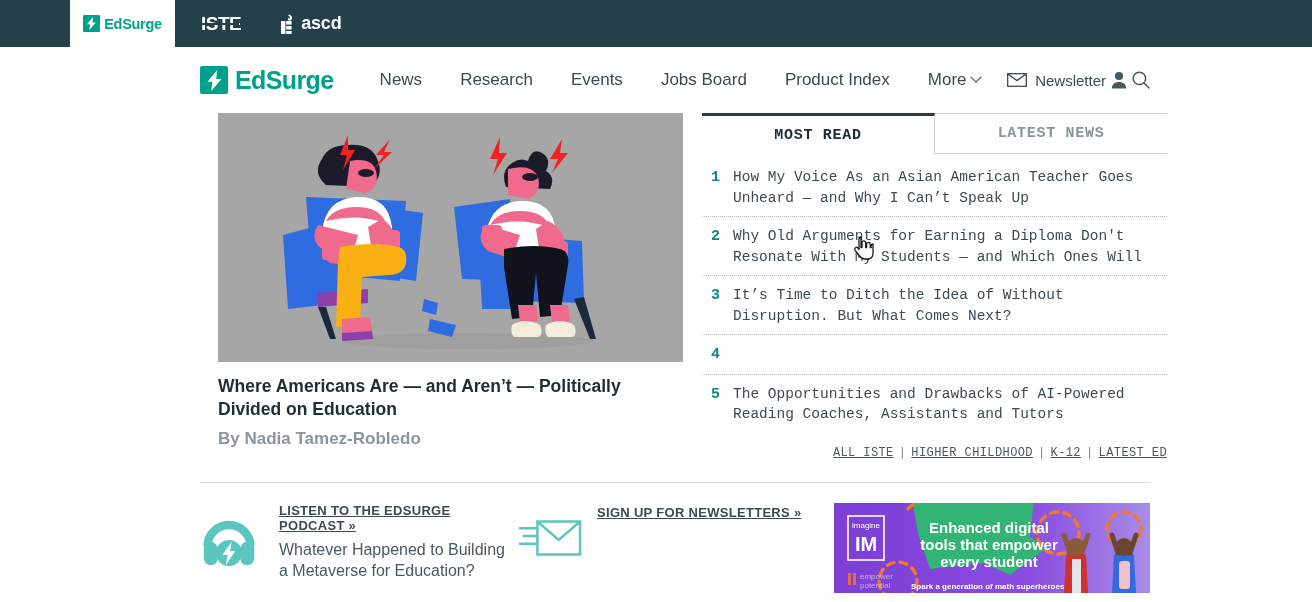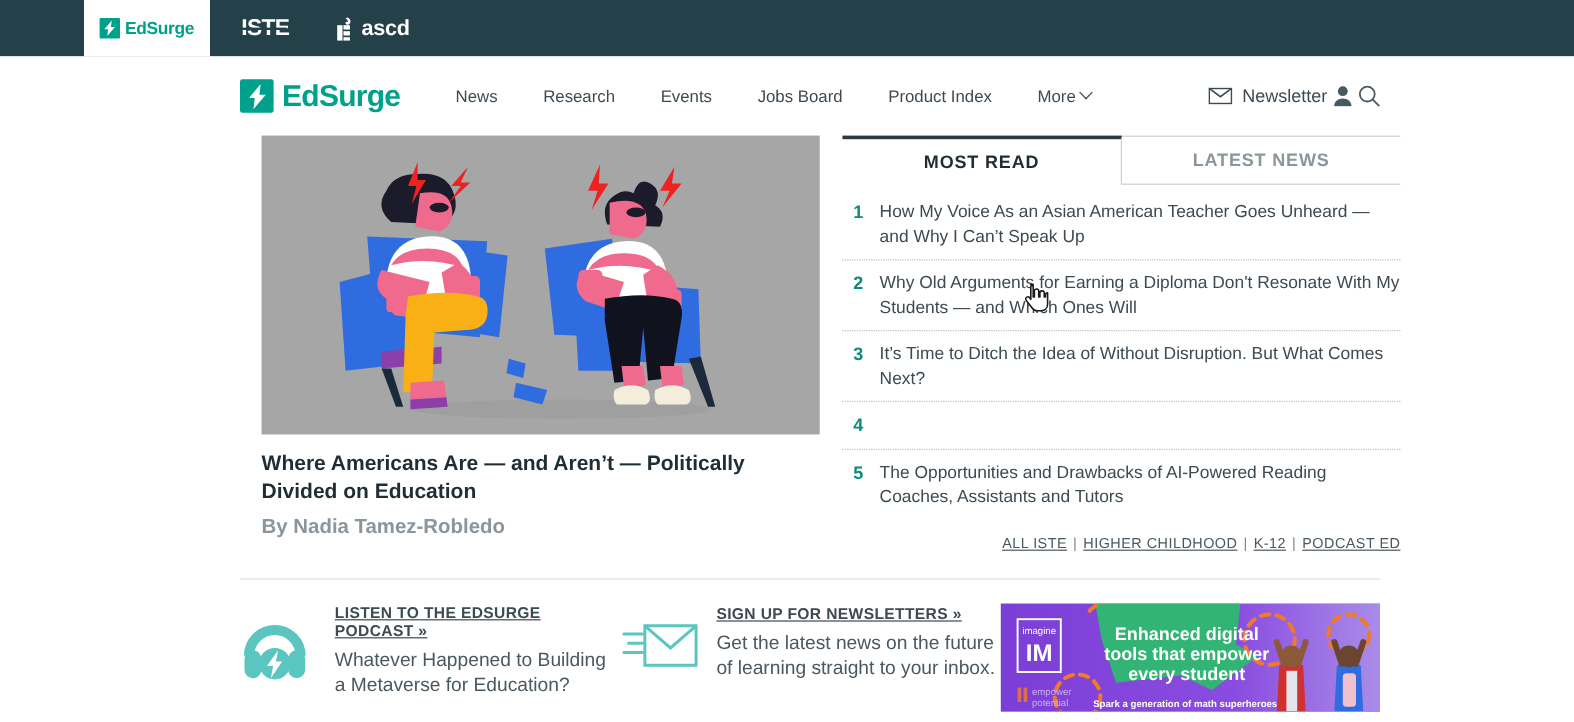--- a/index.html
+++ b/index.html
@@ -71,21 +71,21 @@
     width: 28px; height: 28px; background: #00a18c; border-radius: 2px;
     display: flex; align-items: center; justify-content: center;
   }
   .logo-mark svg { width: 17px; height: 21px; display: block; }
   .logo-word {
     font-size: 25px; font-weight: bold; color: #00a18c;
     letter-spacing: -0.6px;
   }
   .nav-links { display: flex; align-items: center; margin-left: 46px; }
   .nav-link {
-    font-size: 14px; color: #3c4a52; text-decoration: none;
+    font-size: 17px; color: #3c4a52; text-decoration: none;
     padding: 6px 0; margin-right: 38px; white-space: nowrap;
     cursor: pointer;
   }
   .nav-link.more { margin-right: 0; display: flex; align-items: center; gap: 5px; }
   .chev {
     width: 8px; height: 8px; border-right: 1.4px solid #3c4a52;
     border-bottom: 1.4px solid #3c4a52; transform: rotate(45deg) translate(-2px,-2px);
   }
   .nav-right {
     margin-left: auto; display: flex; align-items: center; gap: 5px;
@@ -113,21 +113,21 @@
   }
   .feature-title {
     font-size: 17.5px; font-weight: bold; line-height: 1.32;
     color: #1f2d34; margin-top: 13px; cursor: pointer;
   }
   .feature-byline {
     font-size: 17px; color: #8b969c; margin-top: 8px; cursor: pointer; font-weight: bold;
   }
 
   
-  .panel { width: 465px; flex: 0 0 auto; }
+  .panel { width: 465px; flex: 0 0 auto; font-family: Liberation Mono, monospace; }
   .tabs { display: flex; height: 41px; }
   .tab {
     flex: 1; display: flex; align-items: center; justify-content: center;
     font-size: 15px; font-weight: bold; letter-spacing: 0.7px;
     cursor: pointer; background: #fff;
   }
   .tab.active {
     color: #1f2d34; border-top: 3px solid #2b3a42;
     border-right: 1px solid #c9cfd2;
   }
@@ -361,21 +361,21 @@
         <div class="story">
           <span class="story-num">4</span>
         </div>
         <div class="story">
           <span class="story-num">5</span>
           <span class="story-text">The Opportunities and Drawbacks of AI-Powered Reading Coaches, Assistants and Tutors</span>
         </div>
       </div>
 
       <div class="cat-links">
-        <a>ALL ISTE</a><span class="cat-sep">|</span><a>HIGHER CHILDHOOD</a><span class="cat-sep">|</span><a>K-12</a><span class="cat-sep">|</span><a>PODCAST ED</a>
+        <a>ALL ISTE</a><span class="cat-sep">|</span><a>HIGHER CHILDHOOD</a><span class="cat-sep">|</span><a>K-12</a><span class="cat-sep">|</span><a>LATEST ED</a>
       </div>
     </div>
 
   </div>
 
   <div class="divider"></div>
 
   <div class="row-bottom">
 
     <div class="promo podcast">
@@ -397,21 +397,20 @@
     <div class="promo newsletter">
       <div class="promo-icon">
         <svg viewBox="0 0 66 52" width="64" height="52">
           <path d="M2 17 h16 M6 25 h12 M2 33 h16" stroke="#5bc6c0" stroke-width="2.6" stroke-linecap="round"></path>
           <path d="M20 10 L64 10 L64 44 L20 44 Z" fill="none" stroke="#5bc6c0" stroke-width="2.6"></path>
           <path d="M20 10 L42 29 L64 10" fill="none" stroke="#5bc6c0" stroke-width="2.6"></path>
         </svg>
       </div>
       <div>
         <a class="promo-kicker">SIGN UP FOR NEWSLETTERS »</a>
-        <div class="promo-body">Get the latest news on the future of learning straight to your inbox.</div>
       </div>
     </div>
 
     <div class="ad">
       <svg viewBox="0 0 316 90" width="316" height="90">
         <defs>
           <linearGradient id="adg" x1="0" y1="0" x2="1" y2="0">
             <stop offset="0" stop-color="#7b3ed6"></stop>
             <stop offset="0.62" stop-color="#8a4ce0"></stop>
             <stop offset="1" stop-color="#a98ce8"></stop>

